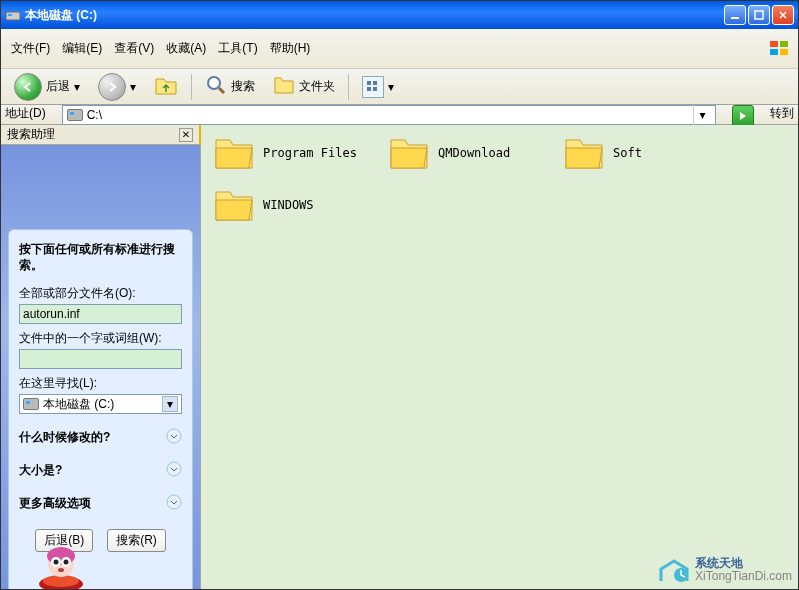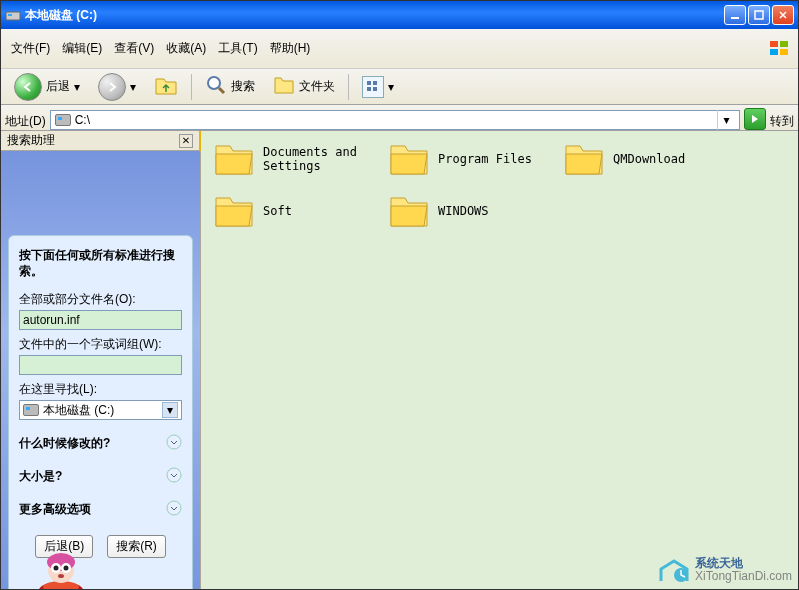--- a/index.html
+++ b/index.html
@@ -18,21 +18,21 @@
 .menubar .spacer { flex: 1; }
 .winflag { width: 28px; height: 22px; display:flex; align-items:center; justify-content:center; }
 
 .toolbar { height: 36px; background: linear-gradient(#f4f3ee, #ece9d8); display: flex; align-items: center; padding: 0 6px; border-bottom: 1px solid #a0a0a0; gap: 4px; }
 .tbtn { display: flex; align-items: center; padding: 2px 6px; border: 1px solid transparent; border-radius: 3px; cursor: pointer; gap: 4px; }
 .tsep { width: 1px; height: 26px; background: #bbb; margin: 0 2px; }
 .nav-circle { width: 28px; height: 28px; border-radius: 50%; background: radial-gradient(circle at 30% 30%, #d0ffd0, #3cb040 60%, #208020); display: flex; align-items: center; justify-content: center; border: 1px solid #888; }
 .nav-circle.gray { background: radial-gradient(circle at 30% 30%, #f0f0f0, #c0c0c0 60%, #909090); }
 .view-btn { width:22px; height:22px; border:1px solid #8ab; display:flex; align-items:center; justify-content:center; background:#eef6ff; }
 
-.addrbar { height: 26px; background: linear-gradient(#f4f3ee, #ece9d8); display: flex; align-items: flex-end; padding: 0 4px; gap: 4px; border-bottom: 1px solid #a0a0a0; }
+.addrbar { height: 20px; background: linear-gradient(#f4f3ee, #ece9d8); display: flex; align-items: flex-start; padding: 0 4px; gap: 16px; border-bottom: 1px solid #a0a0a0; }
 .addr-input { flex: 1; height: 20px; border: 1px solid #7f9db9; background: #fff; display: flex; align-items: center; padding: 0 4px; gap: 4px; font-family: monospace; }
 .addr-dd { width: 18px; height: 20px; border-left: 1px solid #ccc; display: flex; align-items: center; justify-content: center; margin-left: auto; }
 .go-btn { width: 22px; height: 22px; background: linear-gradient(#60d060, #2c9e2c); border: 1px solid #1c7e1c; border-radius: 3px; display: flex; align-items: center; justify-content: center; color: #fff; font-weight: bold; }
 
 .body-row { display: flex; height: calc(100% - 28px - 26px - 36px - 26px); }
 .search-header { height: 20px; border-bottom: 1px solid #aca899; display:flex; align-items:center; padding:0 6px; background:#ece9d8; }
 .search-header .sh-title { flex:1; }
 .search-header .sh-close { width:14px; height:14px; border:1px solid #999; display:flex; align-items:center; justify-content:center; cursor:pointer; font-size:10px; font-family:sans-serif; }
 
 .sidebar { width: 200px; background: linear-gradient(to bottom, #7694de, #9fb8ed 40%, #7694de); border-right: 1px solid #aca899; position: relative; overflow: hidden; }
@@ -248,27 +248,20 @@
     </div>
   </div>
 
   <div class="content">
     <div class="folder-grid" id="folder-grid">
         <div class="folder-item">
           <span class="folder-icon"><svg width="42" height="36">
               <path d="M3 10 L3 33 L39 33 L39 10 L20 10 L17 5 L3 5 Z" fill="#ffe680" stroke="#c9a030"></path>
               <path d="M3 13 L39 13 L36 33 L3 33 Z" fill="#ffd850" stroke="#c9a030"></path>
             </svg></span>
-          <span class="folder-name">Documents and<br>Settings</span>
-        </div>
-        <div class="folder-item">
-          <span class="folder-icon"><svg width="42" height="36">
-              <path d="M3 10 L3 33 L39 33 L39 10 L20 10 L17 5 L3 5 Z" fill="#ffe680" stroke="#c9a030"></path>
-              <path d="M3 13 L39 13 L36 33 L3 33 Z" fill="#ffd850" stroke="#c9a030"></path>
-            </svg></span>
           <span class="folder-name">Program Files</span>
         </div>
         <div class="folder-item">
           <span class="folder-icon"><svg width="42" height="36">
               <path d="M3 10 L3 33 L39 33 L39 10 L20 10 L17 5 L3 5 Z" fill="#ffe680" stroke="#c9a030"></path>
               <path d="M3 13 L39 13 L36 33 L3 33 Z" fill="#ffd850" stroke="#c9a030"></path>
             </svg></span>
           <span class="folder-name">QMDownload</span>
         </div>
         <div class="folder-item">

